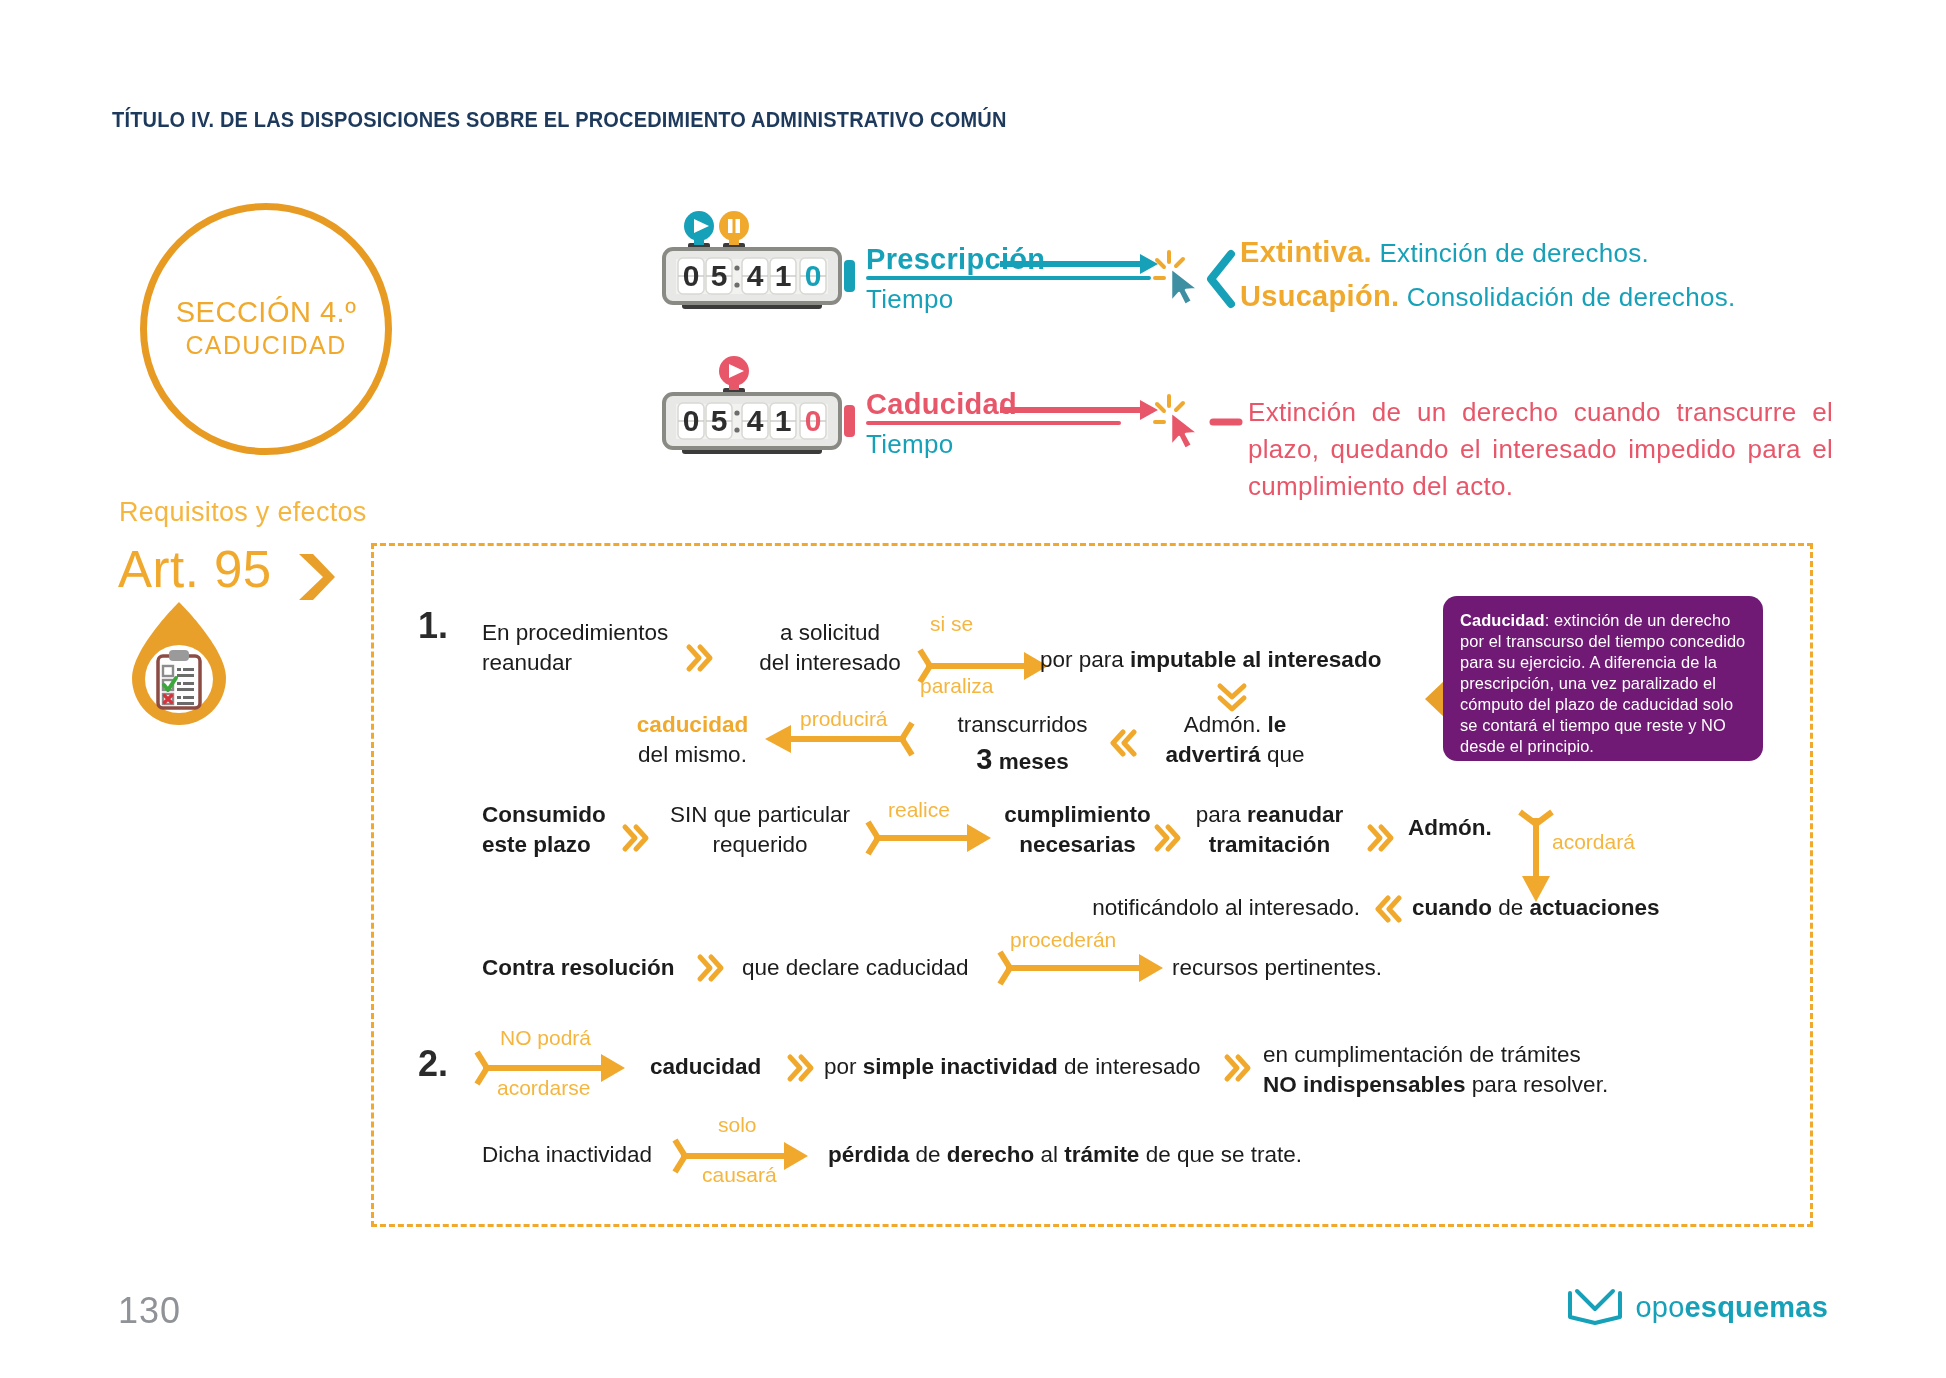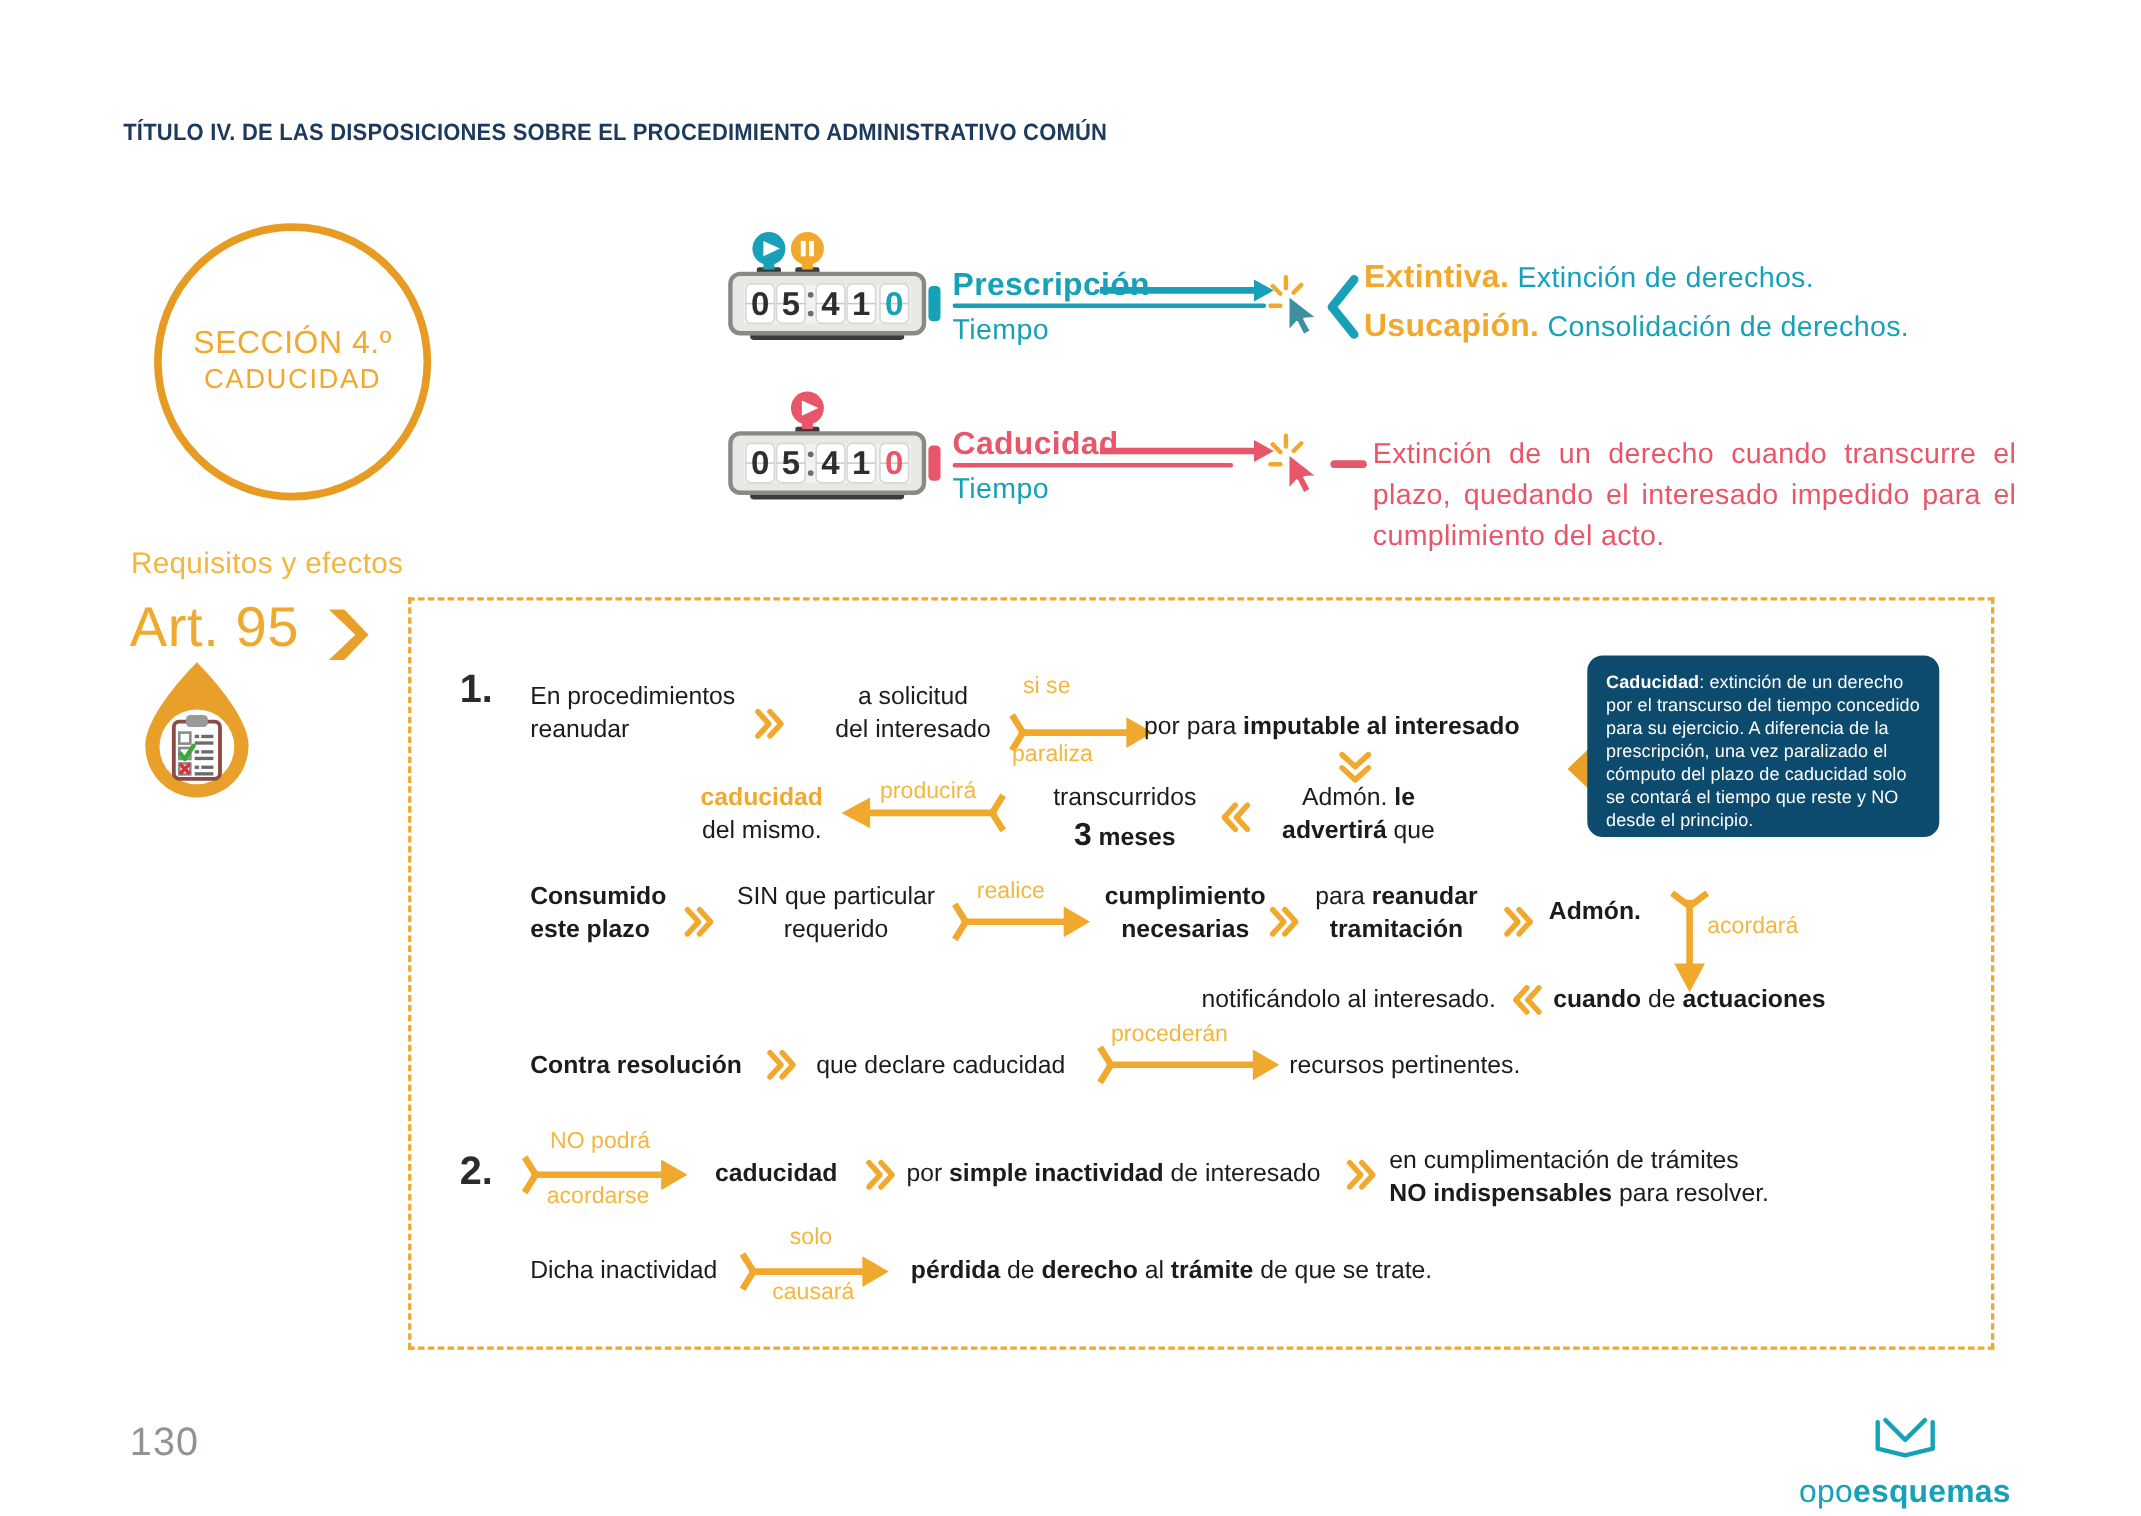--- a/index.html
+++ b/index.html
@@ -96,21 +96,21 @@
   }
 
   
   .chev2{position:absolute;width:26px;height:26px;}
   .chev2.left{transform:scaleX(-1);}
 
   
   .callout{
     position:absolute;left:1443px;top:596px;
     width:320px;height:165px;
-    background:#0c4a6e;border-radius:14px;
+    background:#701a75;border-radius:14px;
     color:#ffffff;
     padding:14px 17px 0 17px;
     box-sizing:border-box;
     font-size:16.4px;line-height:1.285;
     letter-spacing:.1px;
   }
   .callout b{font-weight:bold;}
   .callout-tail{
     position:absolute;left:1425px;top:680px;
     width:0;height:0;
@@ -119,21 +119,21 @@
     border-right:20px solid #e8a02a;
   }
 
   
   .pageno{
     position:absolute;left:118px;top:1290px;
     font-size:36px;color:#8f9296;letter-spacing:1px;
   }
   .logo{
     position:absolute;right:118px;top:1287px;
-    display:flex;align-items:center;gap:13px;flex-direction:column;
+    display:flex;align-items:center;gap:13px;
   }
   .logo-txt{font-size:29px;letter-spacing:.2px;color:#17a1b8;}
   .logo-txt b{font-weight:bold;}
 
   svg{display:block;overflow:visible;}
 </style>
 </head>
 <body>
 
 <div class="page">

